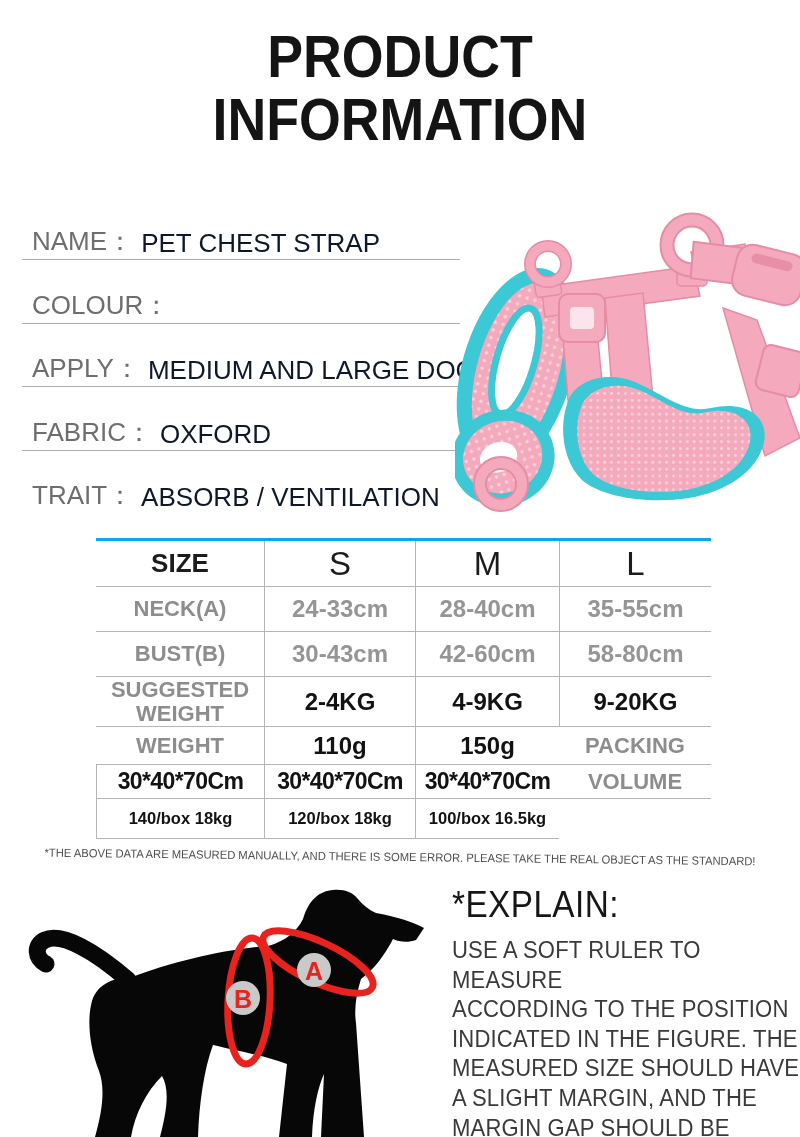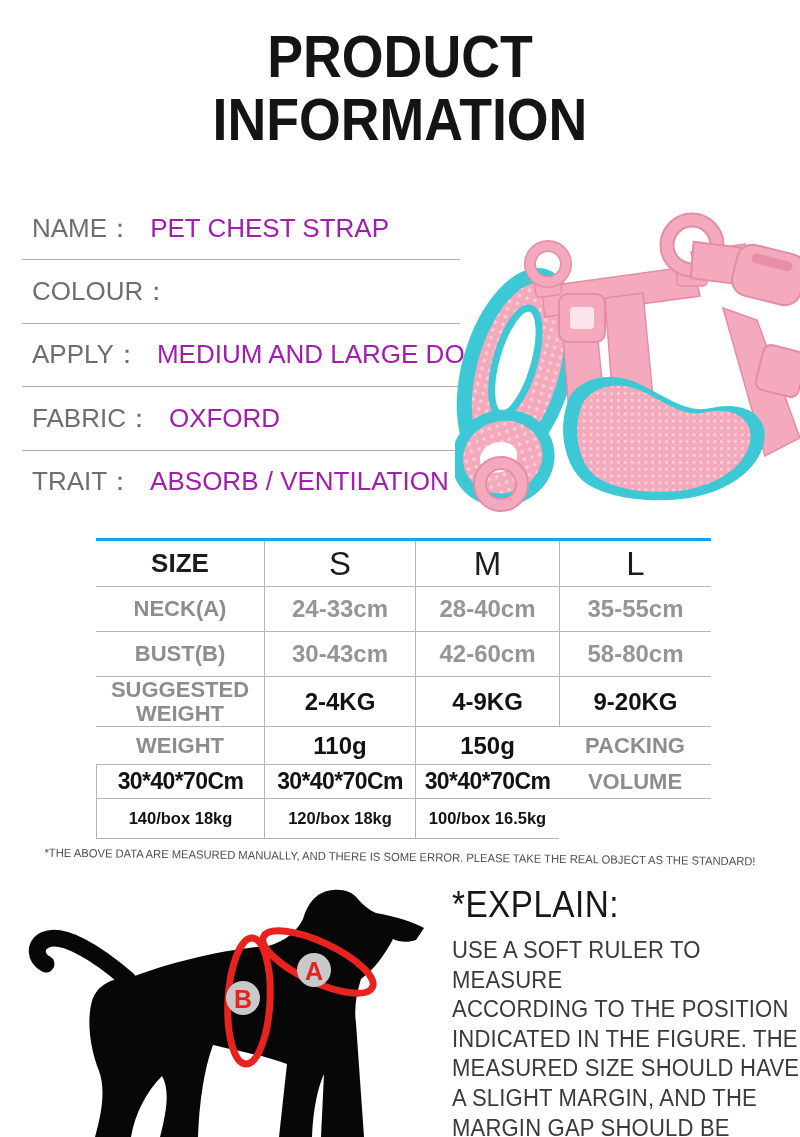--- a/index.html
+++ b/index.html
@@ -8,24 +8,24 @@
     font-family:"Liberation Sans", sans-serif;
   }
   
   .title{
     position:absolute;top:26px;left:0;width:800px;text-align:center;
     font-weight:700;color:#141414;font-size:59px;line-height:63px;
     transform:scaleX(0.91);transform-origin:center top;letter-spacing:0px;
   }
   
   .attrs{position:absolute;left:22px;top:197px;width:438px;}
-  .arow{height:62.4px;display:flex;align-items:center;border-bottom:1px solid #adadad;padding-left:10px;gap:9px;}
+  .arow{height:62.4px;display:flex;align-items:flex-end;border-bottom:1px solid #adadad;padding-left:10px;}
   .arow:last-child{border-bottom:none;}
   .alabel{font-size:26px;color:#6e6e6e;white-space:nowrap;}
-  .avalue{font-size:26px;color:#a21caf;margin-left:8px;white-space:nowrap;}
+  .avalue{font-size:26px;color:#0f172a;margin-left:8px;white-space:nowrap;}
   
   .photo{position:absolute;left:455px;top:190px;width:345px;height:325px;}
   
   .stable{
     position:absolute;left:96px;top:538px;
     display:grid;grid-template-columns:168px 151px 144px 152px;
     grid-template-rows:46px 45px 45px 50px 38px 34px 40px;
     border-top:3px solid #0ea5e9;
   }
   .cell{display:flex;align-items:center;justify-content:center;border-bottom:1px solid #b5b5b5;text-align:center;font-weight:bold;}

